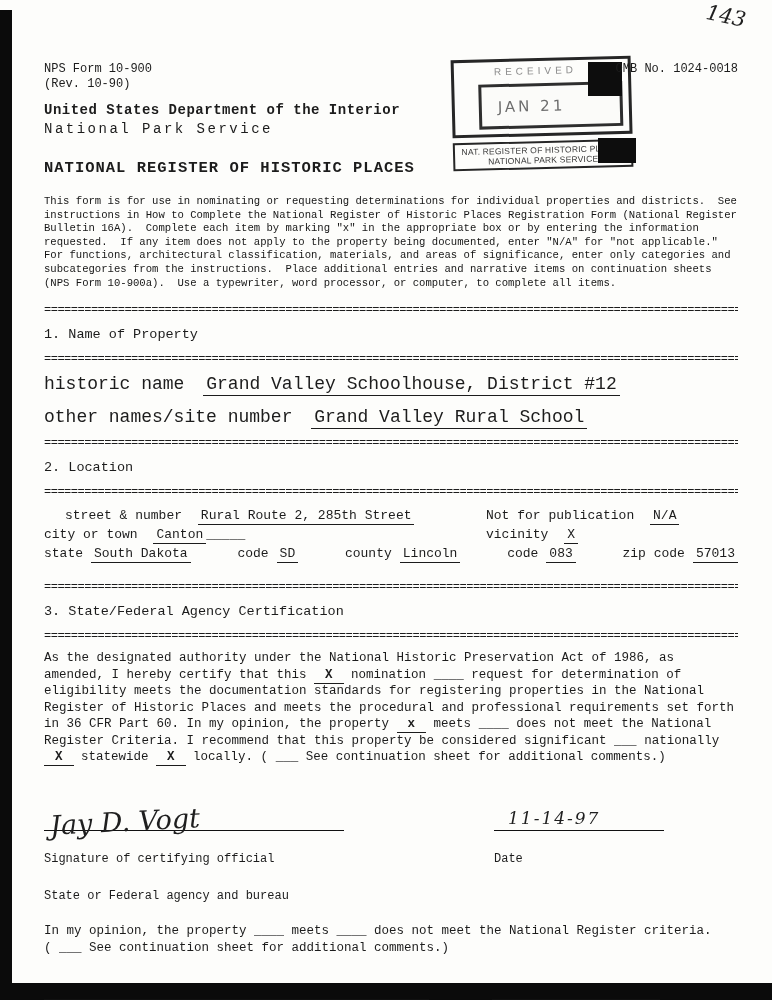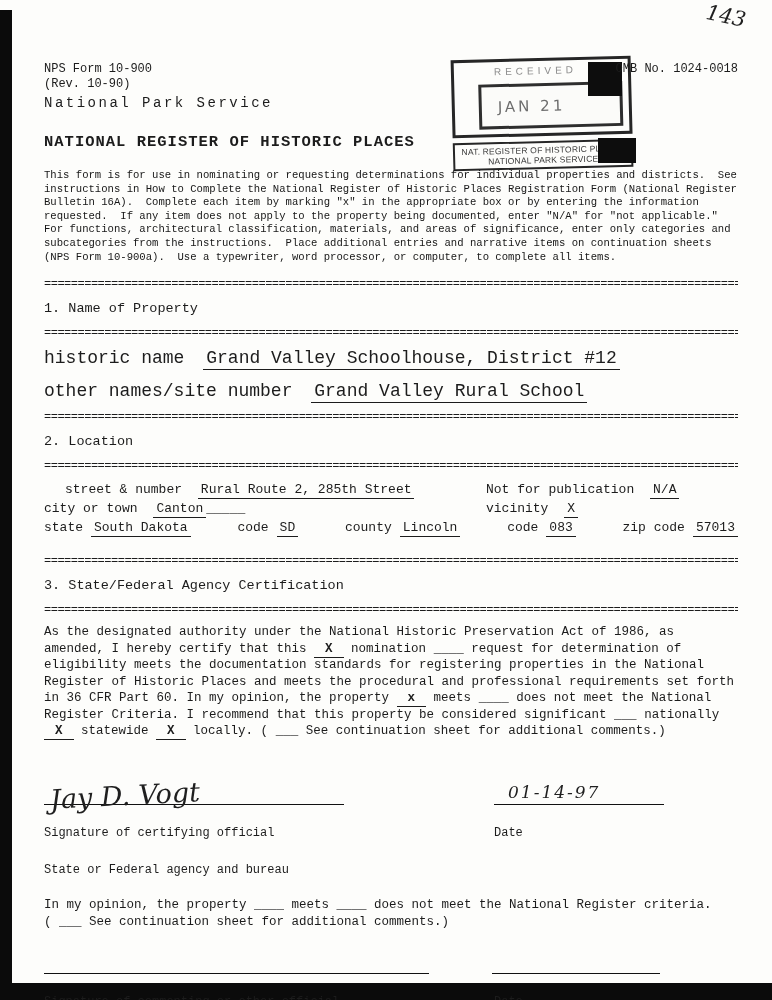--- a/index.html
+++ b/index.html
@@ -100,20 +100,21 @@
   <div class="content">
 
     <div class="meta-row">
       <div>
         <div>NPS Form 10-900</div>
         <div>(Rev. 10-90)</div>
       </div>
       <div>OMB No. 1024-0018</div>
     </div>
 
+    <div class="dept">United States Department of the Interior</div>
     <div class="svc">National Park Service</div>
 
     <div class="doc-title">
       <div>NATIONAL REGISTER OF HISTORIC PLACES</div>
     </div>
 
     <p class="intro">This form is for use in nominating or requesting determinations for individual properties and districts.  See instructions in How to Complete the National Register of Historic Places Registration Form (National Register Bulletin 16A).  Complete each item by marking "x" in the appropriate box or by entering the information requested.  If any item does not apply to the property being documented, enter "N/A" for "not applicable."  For functions, architectural classification, materials, and areas of significance, enter only categories and subcategories from the instructions.  Place additional entries and narrative items on continuation sheets (NPS Form 10-900a).  Use a typewriter, word processor, or computer, to complete all items.</p>
 
     <div class="divider d-first">========================================================================================================================</div>
     <div class="sec-head">1. Name of Property</div>
@@ -184,21 +185,21 @@
       <span>locally.  (</span>
       <span>___</span>
       <span>See continuation sheet for additional comments.)</span>
     </p>
 
     <div class="sigrow">
       <div class="sigline sig1">
         <span class="handwritten signature">Jay D. Vogt</span>
       </div>
       <div class="sigline dateline">
-        <span class="handwritten datehand">01-14-97</span>
+        <span class="handwritten datehand">11-14-97</span>
       </div>
     </div>
     <div class="siglabels">
       <div class="w450">Signature of certifying official</div>
       <div>Date</div>
     </div>
 
     <div class="siglabels">
       <div>State or Federal agency and bureau</div>
     </div>

